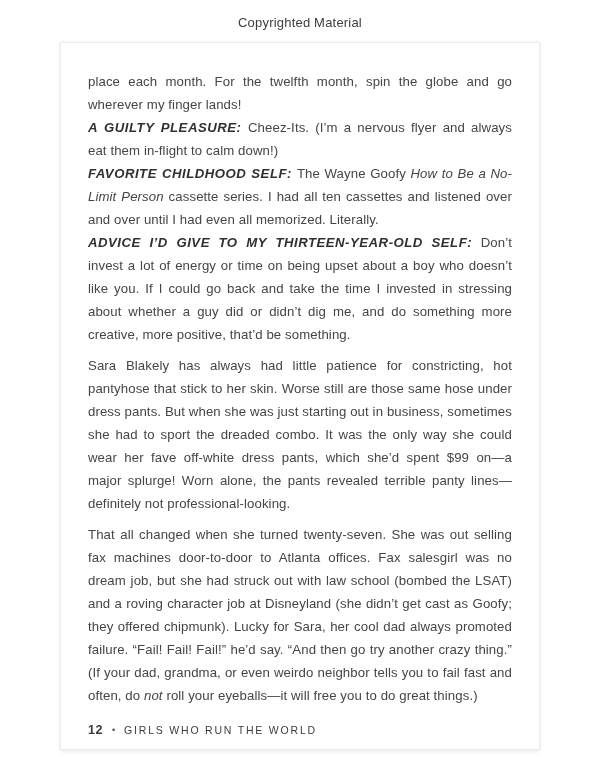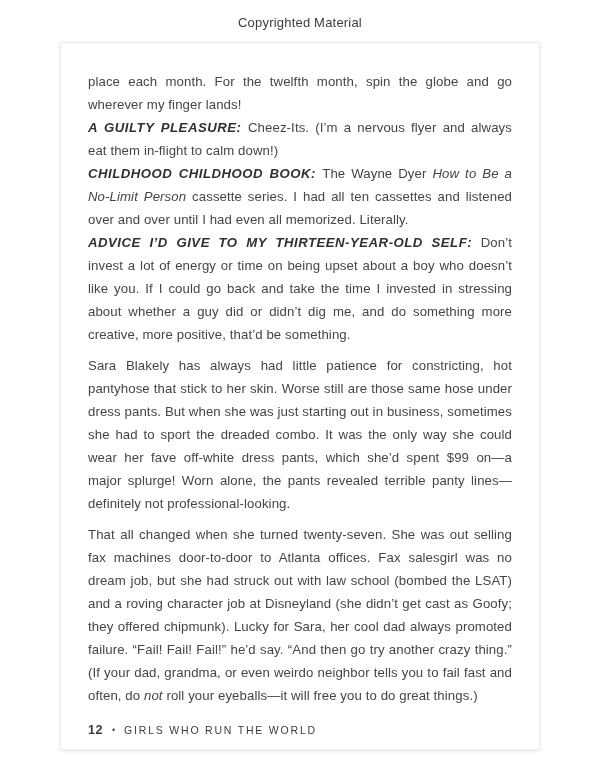--- a/index.html
+++ b/index.html
@@ -79,21 +79,21 @@
 
 <div class="canvas">
 
   <div class="copyright top">Copyrighted Material</div>
 
   <div class="page">
 
     <div class="page-body">
         <p class="para"><span class="seg-normal">place each month. For the twelfth month, spin the globe and go wherever my finger lands!</span></p>
         <p class="para"><span class="seg-bold">A GUILTY PLEASURE: </span><span class="seg-normal">Cheez-Its. (I’m a nervous flyer and always eat them in-flight to calm down!)</span></p>
-        <p class="para"><span class="seg-bold">CHILDHOOD CHILDHOOD BOOK: </span><span class="seg-normal">The Wayne Dyer </span><span class="seg-italic">How to Be a No-Limit Person</span><span class="seg-normal"> cassette series. I had all ten cassettes and listened over and over until I had even all memorized. Literally.</span></p>
+        <p class="para"><span class="seg-bold">FAVORITE CHILDHOOD SELF: </span><span class="seg-normal">The Wayne Goofy </span><span class="seg-italic">How to Be a No-Limit Person</span><span class="seg-normal"> cassette series. I had all ten cassettes and listened over and over until I had even all memorized. Literally.</span></p>
         <p class="para"><span class="seg-bold">ADVICE I’D GIVE TO MY THIRTEEN-YEAR-OLD SELF: </span><span class="seg-normal">Don’t invest a lot of energy or time on being upset about a boy who doesn’t like you. If I could go back and take the time I invested in stressing about whether a guy did or didn’t dig me, and do something more creative, more positive, that’d be something.</span></p>
         <p class="para gap"><span class="seg-normal">Sara Blakely has always had little patience for constricting, hot pantyhose that stick to her skin. Worse still are those same hose under dress pants. But when she was just starting out in business, sometimes she had to sport the dreaded combo. It was the only way she could wear her fave off-white dress pants, which she’d spent $99 on—a major splurge! Worn alone, the pants revealed terrible panty lines—definitely not professional-looking.</span></p>
         <p class="para gap"><span class="seg-normal">That all changed when she turned twenty-seven. She was out selling fax machines door-to-door to Atlanta offices. Fax salesgirl was no dream job, but she had struck out with law school (bombed the LSAT) and a roving character job at Disneyland (she didn’t get cast as Goofy; they offered chipmunk). Lucky for Sara, her cool dad always promoted failure. “Fail! Fail! Fail!” he’d say. “And then go try another crazy thing.” (If your dad, grandma, or even weirdo neighbor tells you to fail fast and often, do </span><span class="seg-italic">not</span><span class="seg-normal"> roll your eyeballs—it will free you to do great things.)</span></p>
       </div>
 
     <div class="footer">
       <span class="page-num">12</span>
       <span class="bullet">•</span>
       <span class="book-title">GIRLS WHO RUN THE WORLD</span>
     </div>

